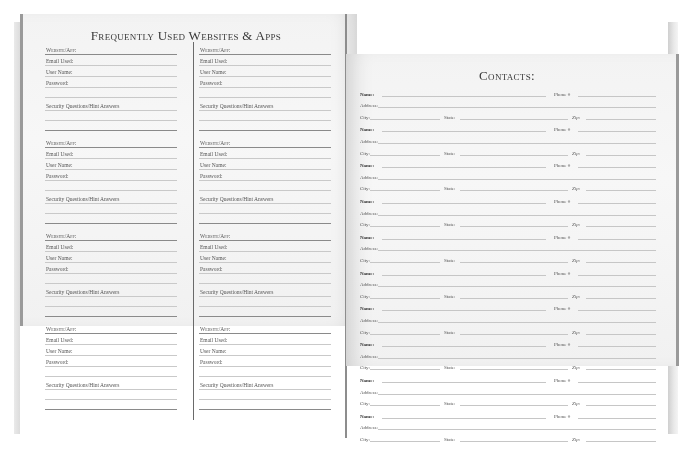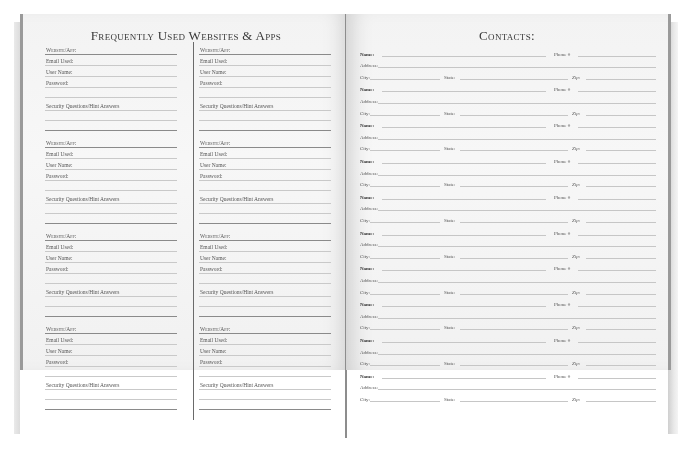--- a/index.html
+++ b/index.html
@@ -1,20 +1,20 @@
 <!DOCTYPE html>
 <html><head>
 <meta charset="utf-8">
 <style>
   html, body { margin:0; padding:0; }
   body { width:696px; height:449px; background:#ffffff; position:relative; overflow:hidden; font-family:"Liberation Serif","DejaVu Serif",serif; }
   .book { position:absolute; left:14px; top:8px; width:672px; height:430px; }
-  .page { position:absolute; top:6px; height:356px; background:linear-gradient(180deg,#f3f3f3 0%,#f7f7f7 40%,#f1f1f1 100%); }
+  .page { position:absolute; top:6px; height:312px; background:linear-gradient(180deg,#f3f3f3 0%,#f7f7f7 40%,#f1f1f1 100%);padding-left:8px; }
   .page-left { left:6px; width:326px; border-left:3px solid #9a9a9a; box-shadow: inset -18px 0 22px -14px rgba(0,0,0,0.18); }
-  .page-right { left:332px; width:322px; border-right:3px solid #9a9a9a; box-shadow: inset 18px 0 22px -14px rgba(0,0,0,0.18); }
+  .page-right { left:332px; width:322px; border-right:3px solid #9a9a9a; box-shadow: inset 18px 0 22px -14px rgba(0,0,0,0.18); margin-top: 40px; }
   .edge-left { position:absolute; left:0; top:14px; width:6px; height:412px; background:linear-gradient(90deg,#eaeaea,#dcdcdc); }
   .edge-right { position:absolute; right:8px; top:14px; width:10px; height:412px; background:linear-gradient(90deg,#cfcfcf,#e9e9e9 60%,#f4f4f4); }
   .spine { position:absolute; left:331px; top:6px; width:2px; height:424px; background:#8d8d8d; }
   .title { position:absolute; top:14px; font-variant:small-caps; color:#3a3a3a; font-size:13px; letter-spacing:0.3px; text-align:center; }
   .title-left { left:0; width:326px; }
   .title-right { left:0; width:322px; }
   .divider { position:absolute; left:170px; top:28px; width:1px; height:378px; background:#6a6a6a; }
   .card { position:absolute; width:132px; font-size:5.5px; color:#555; }
   .row { position:relative; height:10px; border-bottom:1px solid #c9c9c9; }
   .row span { position:absolute; left:1px; bottom:1px; }

